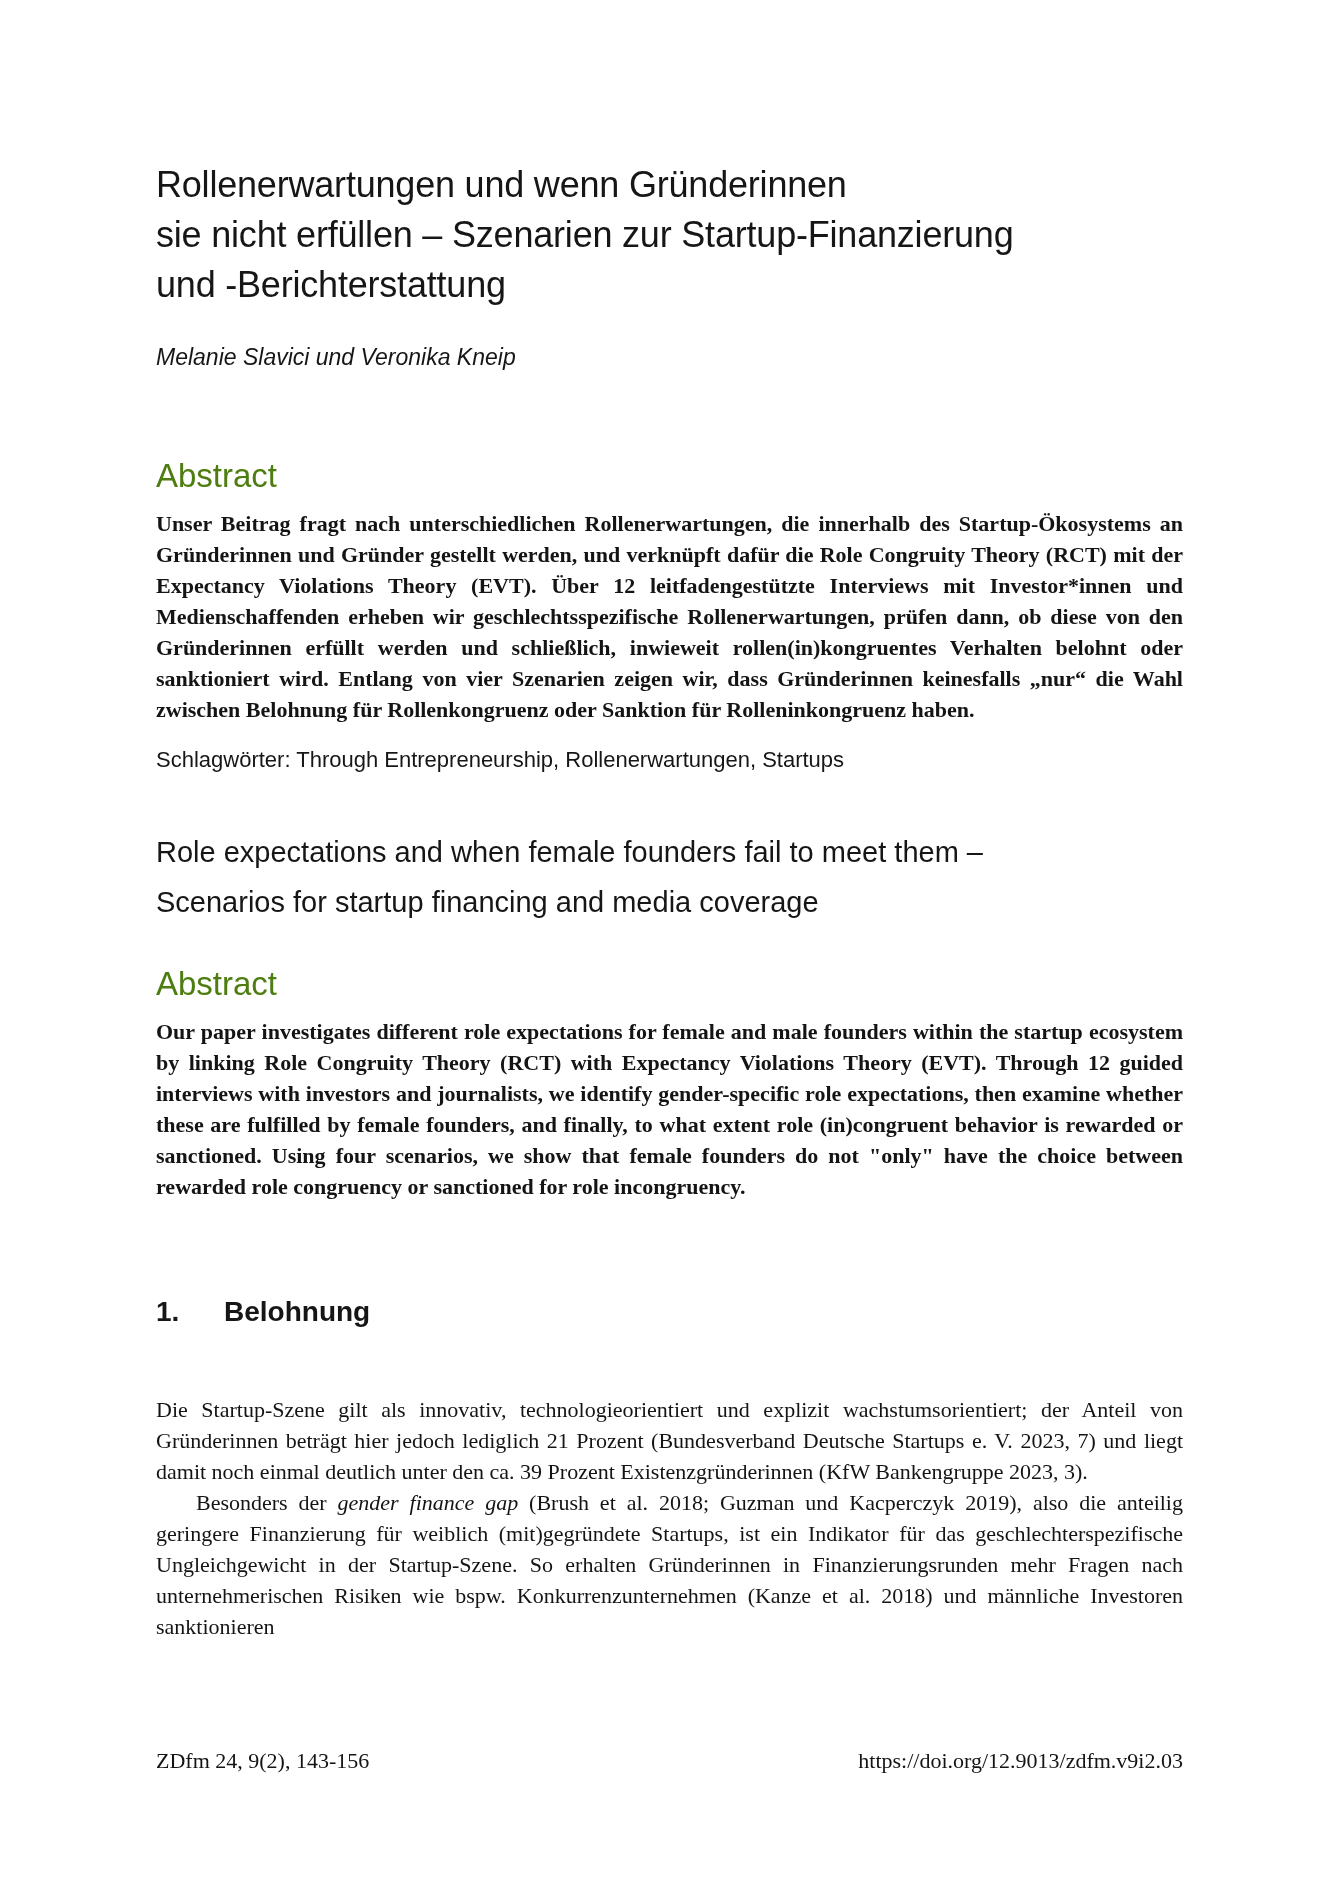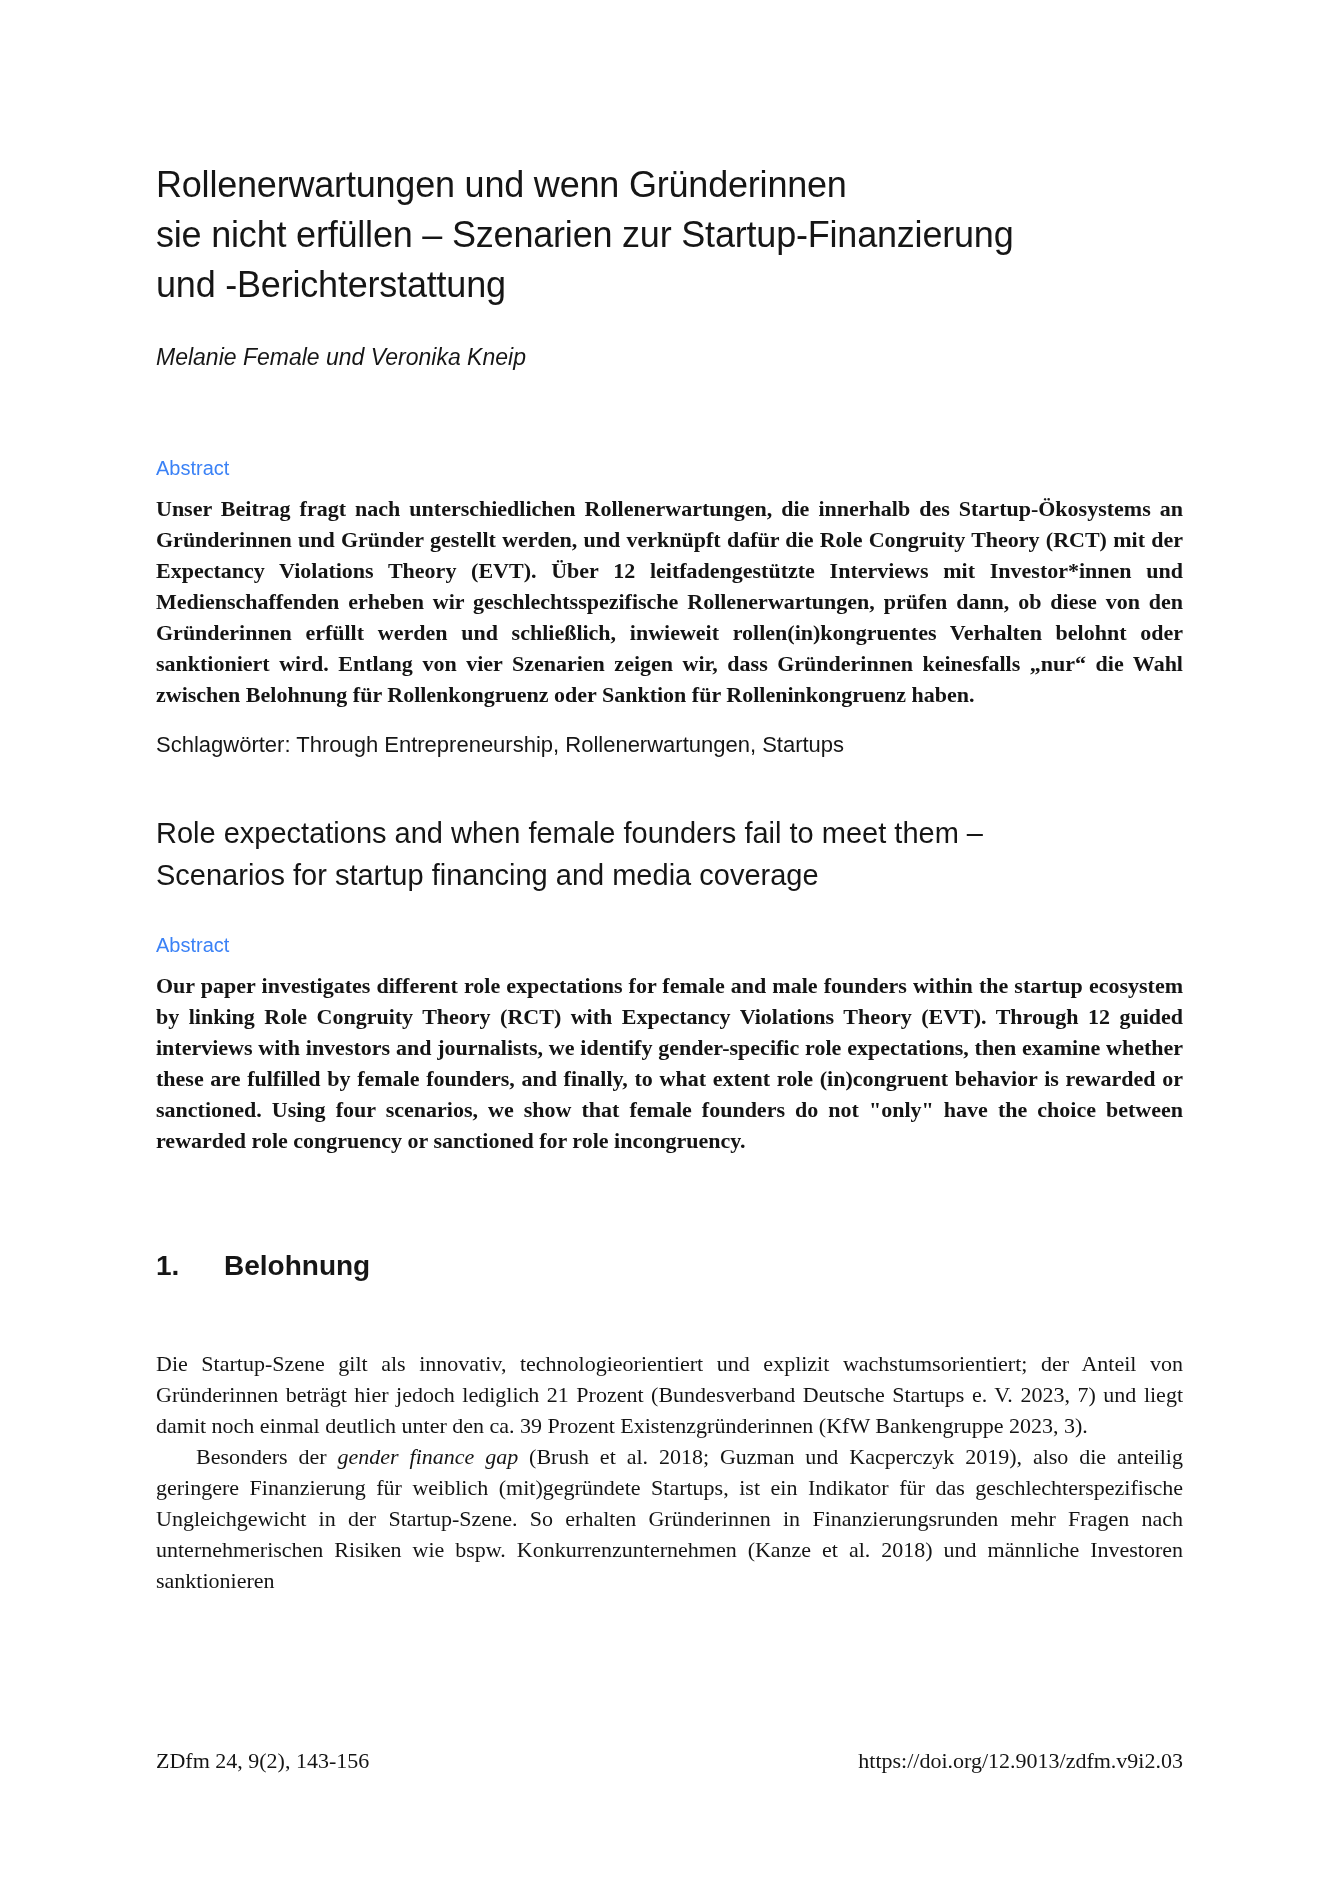--- a/index.html
+++ b/index.html
@@ -32,23 +32,23 @@
   }
   .authors {
     margin-top: 34px;
     font-family: "Liberation Sans", sans-serif;
     font-style: italic;
     font-size: 23px;
     color: #161616;
   }
   .abstract-heading {
     font-family: "Liberation Sans", sans-serif;
-    font-size: 20px;
+    font-size: 33px;
     font-weight: 500;
-    color: #3b82f6;
+    color: #4d7c0f;
   }
   .abstract-heading.de { margin-top: 86px; }
   .abstract-heading.en { margin-top: 38px; }
   .body-text {
     font-family: "Liberation Serif", serif;
     font-size: 22px;
     line-height: 31px;
     text-align: justify;
     color: #141414;
   }
@@ -57,21 +57,21 @@
     margin-top: 22px;
     font-family: "Liberation Sans", sans-serif;
     font-size: 22px;
     color: #161616;
   }
   .title-en {
     margin-top: 54px;
     font-family: "Liberation Sans", sans-serif;
     font-size: 29px;
     font-weight: 500;
-    line-height: 42px;
+    line-height: 50px;
     white-space: pre-line;
     color: #161616;
   }
   .section-heading {
     margin-top: 94px;
     font-family: "Liberation Sans", sans-serif;
     font-size: 28px;
     font-weight: 700;
     color: #161616;
     display: flex;
@@ -101,21 +101,21 @@
 </head>
 <body>
 
 <div class="page">
   <div class="content">
 
     <h1 class="title-de">Rollenerwartungen und wenn Gründerinnen
 sie nicht erfüllen – Szenarien zur Startup-Finanzierung
 und -Berichterstattung</h1>
 
-    <div class="authors">Melanie Female und Veronika Kneip</div>
+    <div class="authors">Melanie Slavici und Veronika Kneip</div>
 
     <h2 class="abstract-heading de">Abstract</h2>
 
     <p class="body-text abstract-body">Unser Beitrag fragt nach unterschiedlichen Rollenerwartungen, die innerhalb des Startup-Ökosystems an Gründerinnen und Gründer gestellt werden, und verknüpft dafür die Role Congruity Theory (RCT) mit der Expectancy Violations Theory (EVT). Über 12 leitfadengestützte Interviews mit Investor*innen und Medienschaffenden erheben wir geschlechtsspezifische Rollenerwartungen, prüfen dann, ob diese von den Gründerinnen erfüllt werden und schließlich, inwieweit rollen(in)kongruentes Verhalten belohnt oder sanktioniert wird. Entlang von vier Szenarien zeigen wir, dass Gründerinnen keinesfalls „nur“ die Wahl zwischen Belohnung für Rollenkongruenz oder Sanktion für Rolleninkongruenz haben.</p>
 
     <div class="keywords-line">Schlagwörter: Through Entrepreneurship, Rollenerwartungen, Startups</div>
 
     <h2 class="title-en">Role expectations and when female founders fail to meet them –
 Scenarios for startup financing and media coverage</h2>
 

